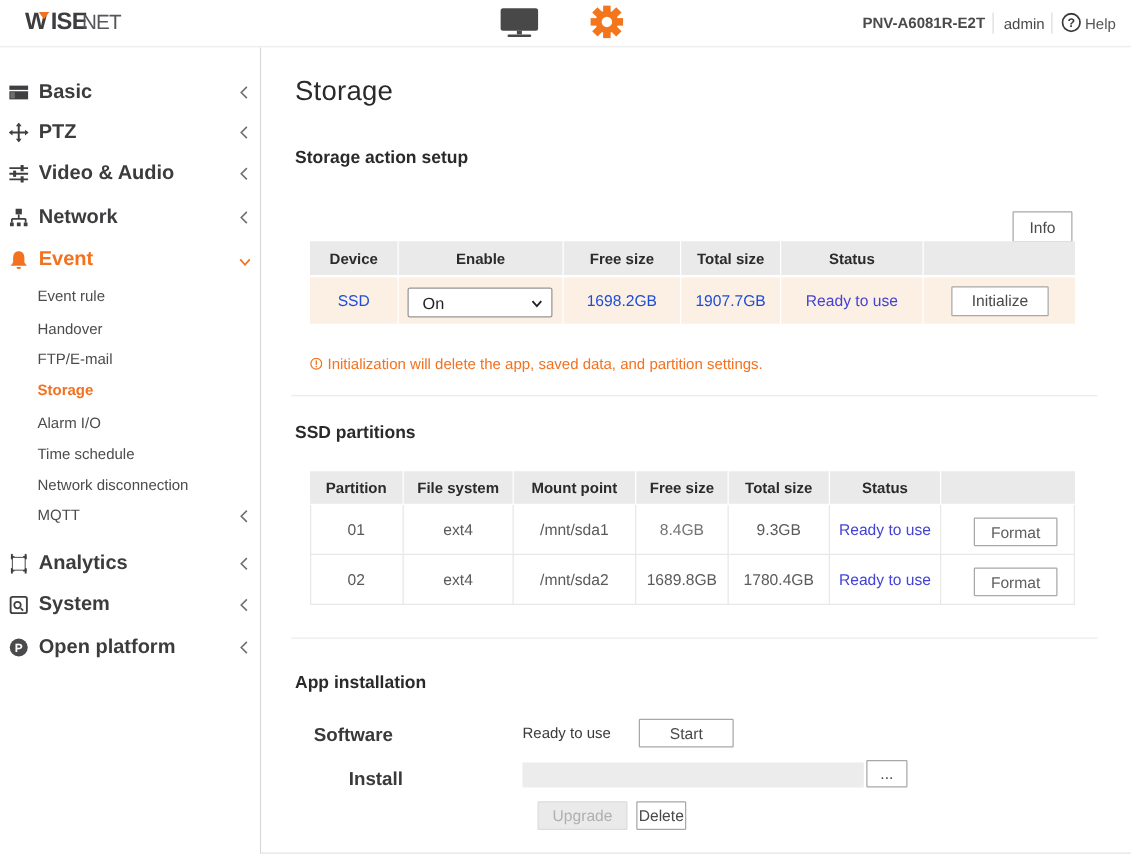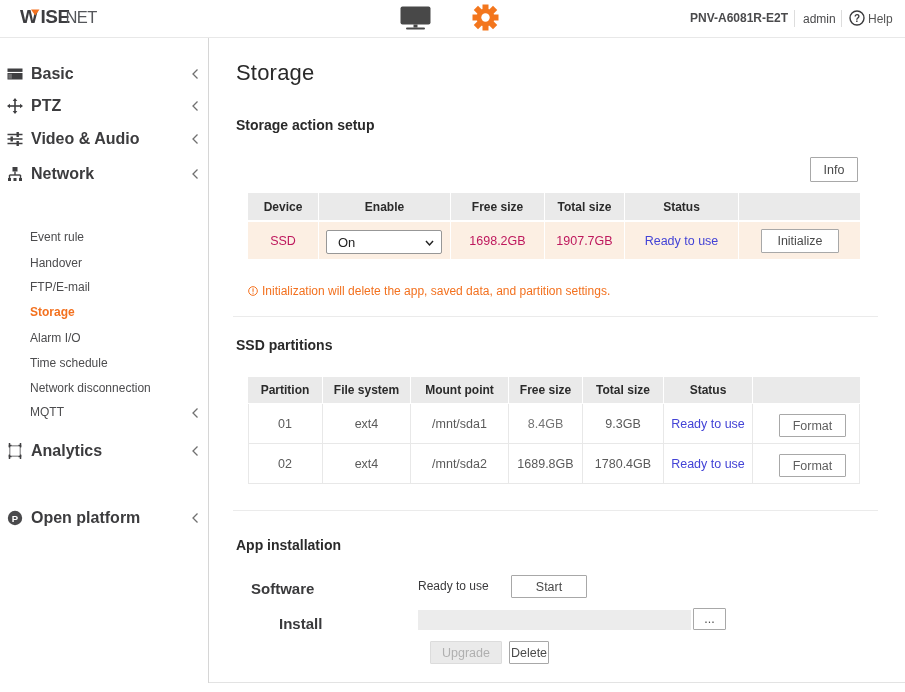--- a/index.html
+++ b/index.html
@@ -20,21 +20,21 @@
   .sub { position:absolute; left:30px; transform:translateY(-50%); font-size:12px; color:#4c4c4e; white-space:nowrap; }
   .orange { color:#f3711f !important; }
   
   #content { position:absolute; left:209px; top:38px; width:696px; height:645px; background:#fff; }
   h1.title { position:absolute; left:27px; top:24px; font-size:22px; font-weight:normal; color:#2a2a2a; letter-spacing:0.2px; line-height:22px; }
   .sect { position:absolute; left:27px; font-size:14px; font-weight:bold; color:#2a2a2a; }
   .btn { position:absolute; background:#fff; border:1px solid #a8a8a8; color:#4a4a4a; font-size:12.5px; text-align:center; display:flex; align-items:center; justify-content:center; border-radius:1px; }
   .sepline { position:absolute; left:24px; width:645px; height:1px; background:#ebebeb; }
   .tcell { position:absolute; display:flex; align-items:center; justify-content:center; font-size:12.5px; }
   .thead { background:#eaeaea; font-weight:bold; color:#2b2b2b; font-size:12px !important; }
-  .trow1 { background:#fcefe3; color:#be185d; }
+  .trow1 { background:#fcefe3; color:#1d4ed8; }
   .blue { color:#4343d6 !important; }
   .rowline { position:absolute; width:612px; left:39px; height:1px; background:#e8e8e8; }
   .vline { position:absolute; top:366px; width:1px; height:80px; background:#e8e8e8; }
   .warn { position:absolute; color:#f3711f; font-size:12px; }
   .lbl2 { position:absolute; font-size:15px; font-weight:bold; color:#3a3a3c; }
   .botline { position:absolute; left:209px; top:682px; width:696px; height:1px; background:#e3e3e3; }
 </style>
 </head>
 <body>
 <div id="page">
@@ -138,20 +138,30 @@
         </g>
         <rect x="1" y="12" width="3" height="3" fill="#3f3f41"></rect>
         <rect x="12" y="12" width="3" height="3" fill="#3f3f41"></rect>
         <rect x="6.5" y="9" width="3" height="3" fill="#3f3f41" transform="translate(0,3)"></rect>
       </svg>
     <span class="lbl">Network</span>
     <svg class="chev" style="top:4px;" viewBox="0 0 8 12">
         <path d="M6.5 1.5 L2 6 L6.5 10.5" fill="none" stroke="#707070" stroke-width="1.3"></path>
       </svg>
   </div>
+  <div class="mi" style="top:198px;">
+    <svg class="ic" viewBox="0 0 16 16">
+        <path d="M8 1 C5.2 1 3.5 3.2 3.5 6 L3.5 10 L1.5 12.5 L14.5 12.5 L12.5 10 L12.5 6 C12.5 3.2 10.8 1 8 1 Z" fill="#f3711f"></path>
+        <path d="M6.2 13.5 a1.8 1.8 0 0 0 3.6 0 Z" fill="#f3711f"></path>
+      </svg>
+    <span class="lbl orange">Event</span>
+    <svg class="chev" style="top:6px; width:10px;" viewBox="0 0 10 8">
+        <path d="M1.2 1.5 L5 5.8 L8.8 1.5" fill="none" stroke="#f3711f" stroke-width="1.4"></path>
+      </svg>
+  </div>
   <div class="sub" style="top:237px;">Event rule</div>
   <div class="sub" style="top:263px;">Handover</div>
   <div class="sub" style="top:287px;">FTP/E-mail</div>
   <div class="sub orange" style="top:312px; font-weight:bold;">Storage</div>
   <div class="sub" style="top:338px;">Alarm I/O</div>
   <div class="sub" style="top:363px;">Time schedule</div>
   <div class="sub" style="top:388px;">Network disconnection</div>
   <div class="sub" style="top:412px;">MQTT</div>
   <svg class="chev" style="top:407px;" viewBox="0 0 8 12">
       <path d="M6.5 1.5 L2 6 L6.5 10.5" fill="none" stroke="#707070" stroke-width="1.3"></path>
@@ -172,35 +182,46 @@
           <line x1="13.5" y1="0" x2="13.5" y2="4"></line>
           <line x1="2.5" y1="12" x2="2.5" y2="16"></line>
           <line x1="13.5" y1="12" x2="13.5" y2="16"></line>
         </g>
       </svg>
     <span class="lbl">Analytics</span>
     <svg class="chev" style="top:4px;" viewBox="0 0 8 12">
         <path d="M6.5 1.5 L2 6 L6.5 10.5" fill="none" stroke="#707070" stroke-width="1.3"></path>
       </svg>
   </div>
+  <div class="mi" style="top:474px;">
+    <svg class="ic" viewBox="0 0 16 16">
+        <rect x="1.5" y="1.5" width="13" height="13" rx="1.5" fill="none" stroke="#3f3f41" stroke-width="1.5"></rect>
+        <circle cx="7" cy="8" r="2.6" fill="none" stroke="#3f3f41" stroke-width="1.4"></circle>
+        <line x1="9.5" y1="10.5" x2="11.5" y2="12.5" stroke="#3f3f41" stroke-width="1.4"></line>
+      </svg>
+    <span class="lbl">System</span>
+    <svg class="chev" style="top:4px;" viewBox="0 0 8 12">
+        <path d="M6.5 1.5 L2 6 L6.5 10.5" fill="none" stroke="#707070" stroke-width="1.3"></path>
+      </svg>
+  </div>
   <div class="mi" style="top:508px;">
     <svg class="ic" viewBox="0 0 16 16">
         <circle cx="8" cy="8" r="7.2" fill="#4a4a4c"></circle>
         <text x="8" y="11.6" text-anchor="middle" font-size="9.5" font-weight="bold" fill="#fff" font-family="Liberation Sans">P</text>
       </svg>
     <span class="lbl">Open platform</span>
     <svg class="chev" style="top:4px;" viewBox="0 0 8 12">
         <path d="M6.5 1.5 L2 6 L6.5 10.5" fill="none" stroke="#707070" stroke-width="1.3"></path>
       </svg>
   </div>
 
   <div id="content">
     <h1 class="title">Storage</h1>
     <div class="sect" style="top:79px;">Storage action setup</div>
-    <div class="btn" style="left:601px; top:119px; width:48px; height:25px;">Info</div>
+    <div class="btn" style="left:601px; top:131px; width:48px; height:25px;">Info</div>
 
     <div class="tcell thead" style="left:39px;  top:155px; width:70px;  height:27px;">Device</div>
     <div class="tcell thead" style="left:110px; top:155px; width:131px; height:27px;">Enable</div>
     <div class="tcell thead" style="left:242px; top:155px; width:93px;  height:27px;">Free size</div>
     <div class="tcell thead" style="left:336px; top:155px; width:79px;  height:27px;">Total size</div>
     <div class="tcell thead" style="left:416px; top:155px; width:113px; height:27px;">Status</div>
     <div class="tcell thead" style="left:530px; top:155px; width:121px; height:27px;"></div>
 
     <div class="tcell trow1" style="left:39px;  top:184px; width:70px;  height:37px;">SSD</div>
     <div class="tcell trow1" style="left:110px; top:184px; width:131px; height:37px;"></div>

